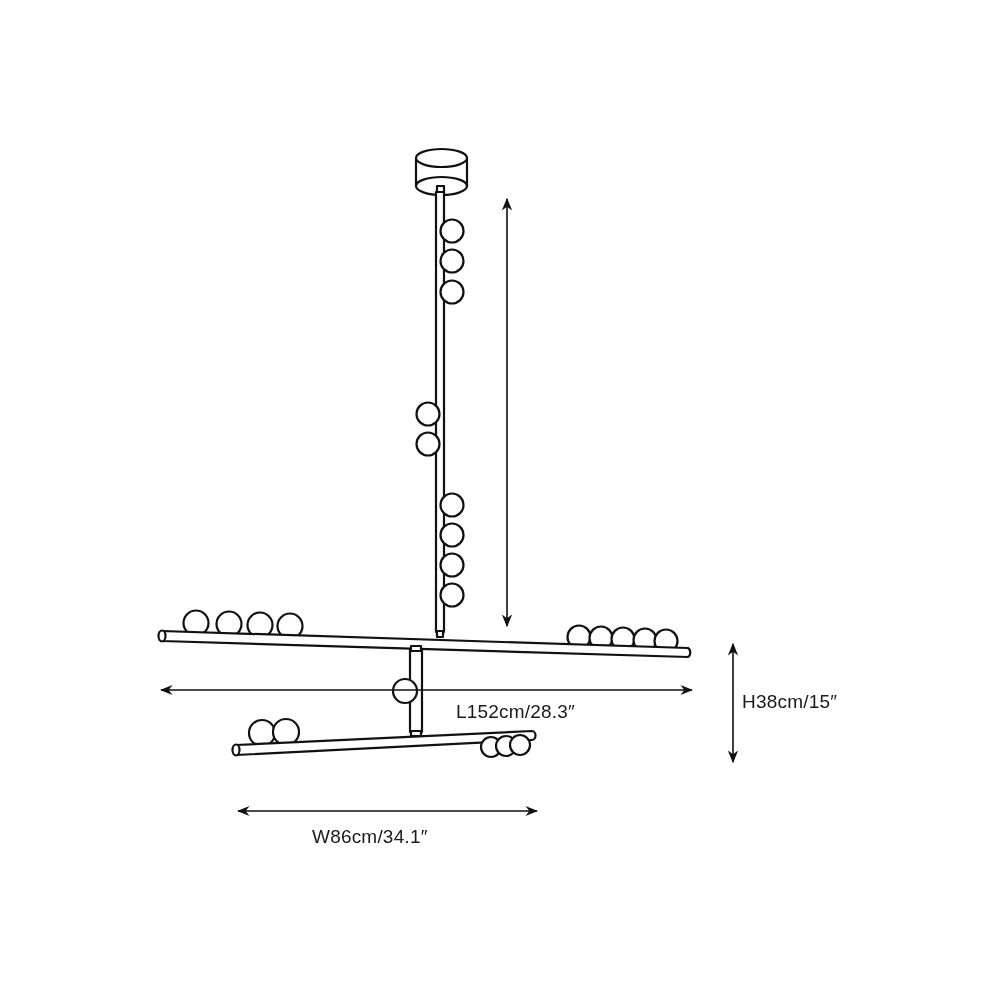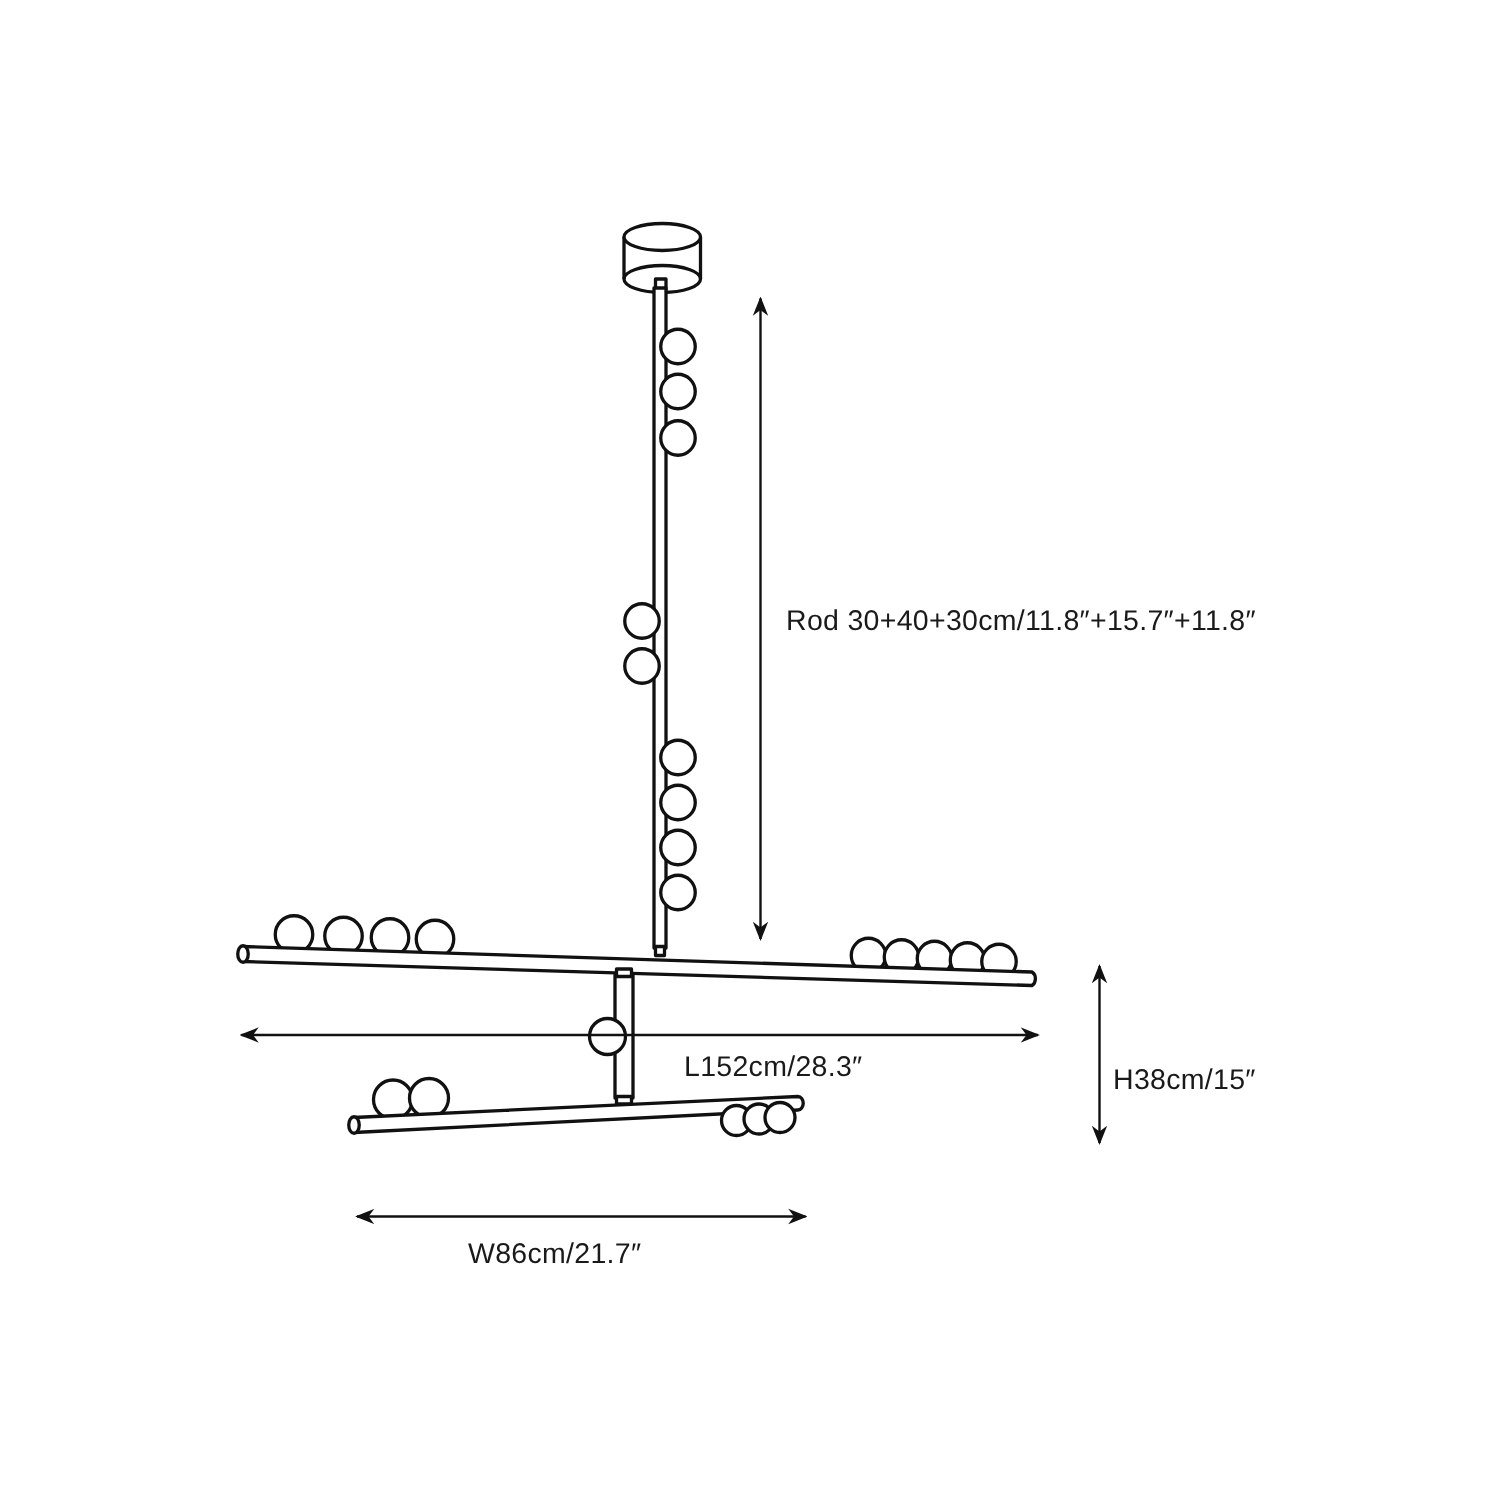--- a/index.html
+++ b/index.html
@@ -3,21 +3,21 @@
 <meta charset="utf-8">
 <style>
   html,body{margin:0;padding:0;background:#ffffff;}
   body{width:1000px;height:1000px;position:relative;overflow:hidden;
        font-family:"Liberation Sans", sans-serif;}
   #stage{position:absolute;left:0;top:0;width:1000px;height:1000px;}
   .label{position:absolute;font-family:"Liberation Sans", sans-serif;
          font-size:19px;color:#1a1a1a;white-space:nowrap;letter-spacing:0.2px;}
   #lbl-rod{left:524px;top:404px;}
   #lbl-len{left:456px;top:701px;}
-  #lbl-h{left:742px;top:710px;}
+  #lbl-h{left:742px;top:691px;}
   #lbl-w{left:312px;top:826px;}
 </style>
 </head>
 <body>
 
 <div id="stage">
 <svg width="1000" height="1000" viewBox="0 0 1000 1000" xmlns="http://www.w3.org/2000/svg">
   <defs>
     <marker id="ah" viewBox="0 0 10 10" refX="9" refY="5" markerWidth="8" markerHeight="8" orient="auto-start-reverse">
       <path d="M0,1 L10,5 L0,9 L3,5 Z" fill="#111"></path>
@@ -89,17 +89,16 @@
   </g>
 
   <g stroke="#111" stroke-width="1.6" fill="none">
     <line x1="507" y1="199" x2="507" y2="626" marker-start="url(#ah)" marker-end="url(#ah)"></line>
     <line x1="161" y1="690" x2="692" y2="690" marker-start="url(#ah)" marker-end="url(#ah)"></line>
     <line x1="733" y1="644" x2="733" y2="762" marker-start="url(#ah)" marker-end="url(#ah)"></line>
     <line x1="238" y1="811" x2="537" y2="811" marker-start="url(#ah)" marker-end="url(#ah)"></line>
   </g>
 </svg>
 
-<div id="lbl-rod" class="label">Rod 30+40+30cm/11.8″+15.7″+11.8″</div>
 <div id="lbl-len" class="label">L152cm/28.3″</div>
 <div id="lbl-h" class="label">H38cm/15″</div>
-<div id="lbl-w" class="label">W86cm/21.7″</div>
+<div id="lbl-w" class="label">W86cm/34.1″</div>
 </div>
 
 </body></html>

